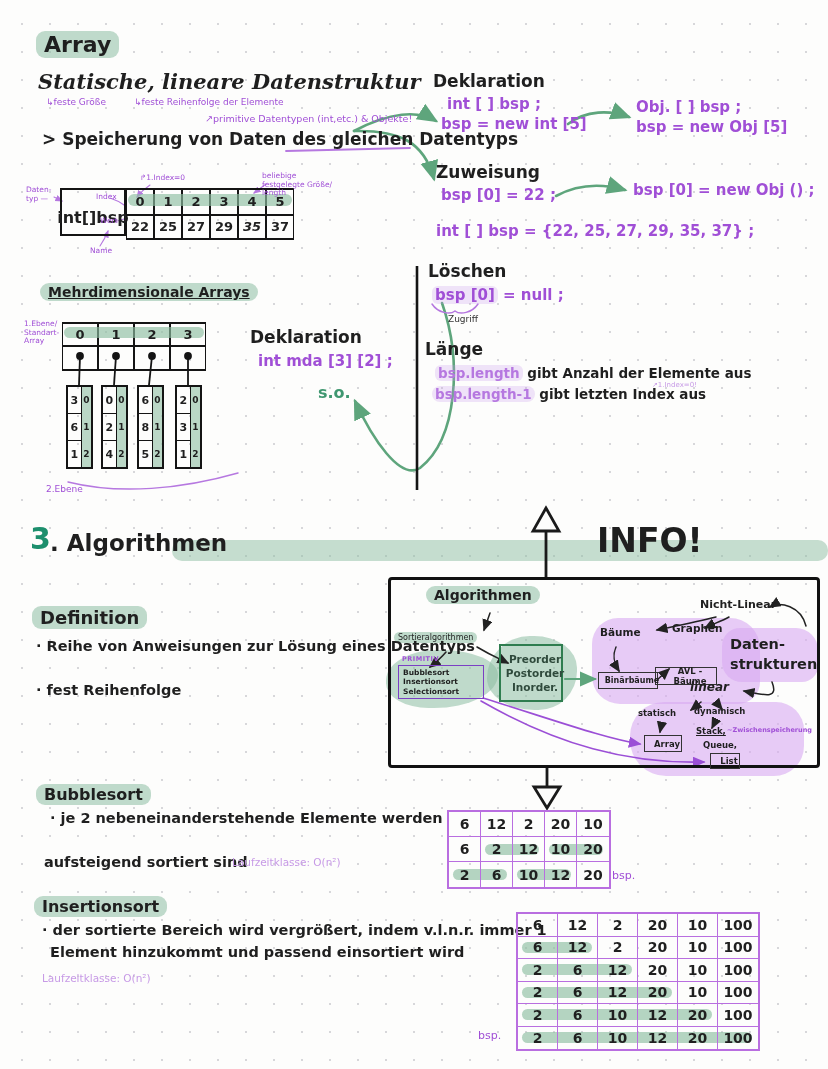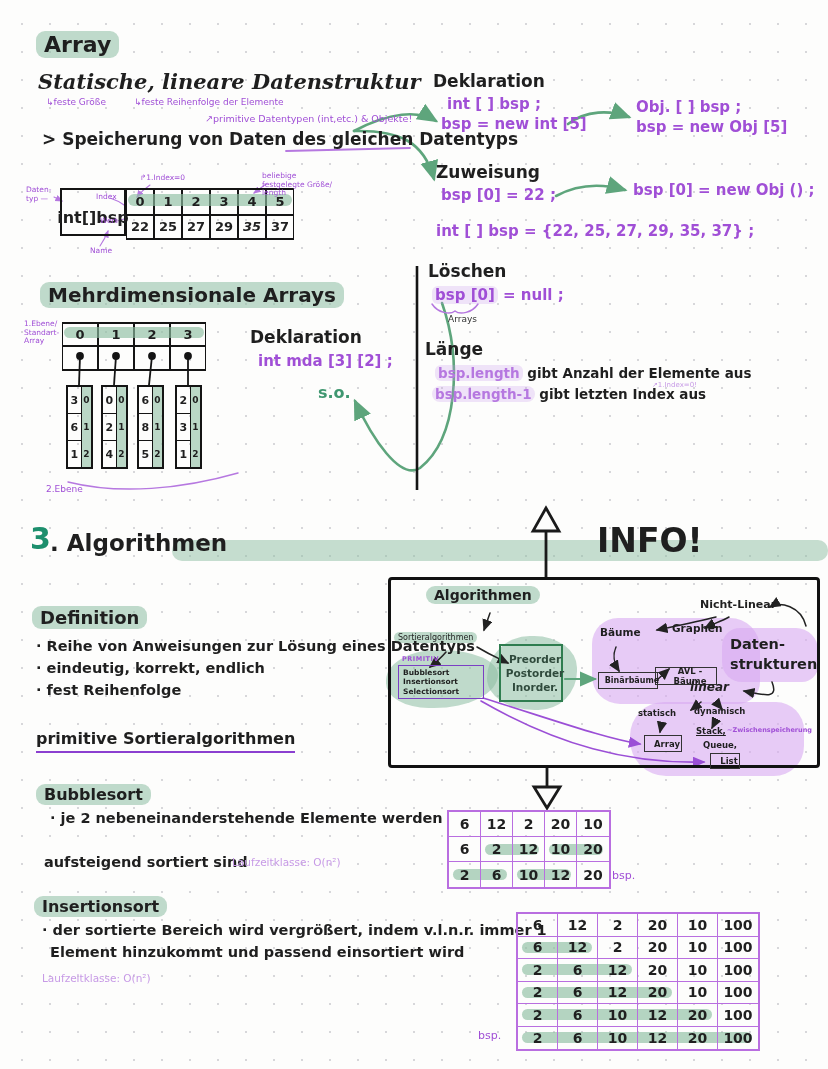--- a/index.html
+++ b/index.html
@@ -183,21 +183,21 @@
   <div class="t bold" style="left:433px;top:72px;font-size:17px;">Deklaration</div>
   <div class="t purple bold" style="left:447px;top:96px;font-size:15px;">int [ ] bsp ;</div>
   <div class="t purple bold" style="left:441px;top:116px;font-size:15px;">bsp = new int [5]</div>
   <div class="t purple bold" style="left:636px;top:99px;font-size:15px;">Obj. [ ] bsp ;</div>
   <div class="t purple bold" style="left:636px;top:119px;font-size:15px;">bsp = new Obj [5]</div>
   <div class="t bold" style="left:436px;top:163px;font-size:17px;">Zuweisung</div>
   <div class="t purple bold" style="left:441px;top:187px;font-size:15px;">bsp [0] = 22 ;</div>
   <div class="t purple bold" style="left:633px;top:182px;font-size:15px;">bsp [0] = new Obj () ;</div>
   <div class="t purple bold" style="left:436px;top:223px;font-size:15px;">int [ ] bsp = {22, 25, 27, 29, 35, 37} ;</div>
 
-  <div class="t bold" style="left:40px;top:284px;font-size:20px;"><span class="pill">Mehrdimensionale Arrays</span></div>
+  <div class="t bold" style="left:40px;top:284px;font-size:14px;text-decoration:underline;"><span class="pill">Mehrdimensionale Arrays</span></div>
   <div class="t purple pre" style="left:24px;top:320px;font-size:7.5px;">1.Ebene/
 Standart-
 Array</div>
 
   <div class="grid" style="left:62px;top:322px;">
     <div style="position:absolute;left:2px;top:5px;width:140px;height:11px;background:rgba(141,190,162,.65);border-radius:6px;z-index:1;"></div>
     <div class="gcol" style="width:36px;">
         <div class="bold" style="font-size:13px;height:21px;line-height:21px;z-index:2;">0</div>
         <div style="height:22px;border-top:2px solid #141414;width:100%;"></div>
       </div>
@@ -271,21 +271,21 @@
       </div>
     </div>
   </div>
   <div class="t purple" style="left:46px;top:484px;font-size:9px;">2.Ebene</div>
   <div class="t bold" style="left:250px;top:328px;font-size:17px;">Deklaration</div>
   <div class="t purple bold" style="left:258px;top:353px;font-size:15px;">int mda [3] [2] ;</div>
   <div class="t green bold" style="left:318px;top:384px;font-size:16px;">s.o.</div>
 
   <div class="t bold" style="left:428px;top:262px;font-size:17px;">Löschen</div>
   <div class="t purple bold" style="left:432px;top:287px;font-size:15px;"><span class="lavbg">bsp [0]</span> <span>=  null ;</span></div>
-  <div class="t" style="left:448px;top:314px;font-size:9px;color:#333;">Arrays</div>
+  <div class="t" style="left:448px;top:314px;font-size:9px;color:#333;">Zugriff</div>
   <div class="t bold" style="left:425px;top:340px;font-size:17px;">Länge</div>
   <div class="t bold" style="left:435px;top:366px;font-size:13.5px;"><span class="lavbg" style="color:#b678e0;">bsp.length</span> <span class="ink">gibt  Anzahl der Elemente aus</span></div>
   <div class="t bold" style="left:432px;top:387px;font-size:13.5px;"><span class="lavbg" style="color:#b678e0;border-radius:8px;">bsp.length-1</span> <span class="ink">gibt  letzten  Index aus</span></div>
   <div class="t lpurple" style="left:652px;top:381px;font-size:7px;">↗1.Index=0!</div>
 
   <div class="t teal bold" style="left:30px;top:522px;font-size:30px;">3</div>
   <div class="t bold" style="left:50px;top:530px;font-size:23px;">. Algorithmen</div>
   <div class="t bold" style="left:597px;top:522px;font-size:33px;">INFO!</div>
 
   <div class="infobox" style="left:388px;top:577px;width:432px;height:191px;"></div>
@@ -309,23 +309,21 @@
   <div class="t bold" style="left:638px;top:709px;font-size:8.5px;">statisch</div>
   <div class="t bold" style="left:694px;top:707px;font-size:8.5px;">dynamisch</div>
   <div class="ibox" style="left:644px;top:735px;width:38px;height:17px;font-size:8.5px;font-weight:bold;border-width:1.2px;">Array</div>
   <div class="t bold" style="left:696px;top:727px;font-size:8.5px;text-decoration:underline;">Stack,</div>
   <div class="t purple bold" style="left:727px;top:727px;font-size:6.5px;">~Zwischenspeicherung</div>
   <div class="t bold" style="left:703px;top:741px;font-size:8.5px;">Queue,</div>
   <div class="ibox" style="left:710px;top:753px;width:30px;height:16px;font-size:8.5px;font-weight:bold;border-width:1.2px;">List</div>
 
   <div class="t bold" style="left:32px;top:608px;font-size:18px;"><span class="pill">Definition</span></div>
   <div class="t bold" style="left:36px;top:638px;font-size:14.5px;">· Reihe von Anweisungen zur Lösung  eines Datentyps</div>
-  <div class="t bold" style="left:36px;top:660px;font-size:14.5px;">· eindeutig, korrekt, endlich</div>
   <div class="t bold" style="left:36px;top:682px;font-size:14.5px;">· fest  Reihenfolge</div>
-  <div class="t bold" style="left:36px;top:730px;font-size:16px;border-bottom:2.2px solid #8b3fd0;padding-bottom:3px;">primitive Sortieralgorithmen</div>
 
   <div class="t bold" style="left:36px;top:786px;font-size:16px;"><span class="pill">Bubblesort</span></div>
   <div class="t bold" style="left:50px;top:810px;font-size:14.5px;">· je 2 nebeneinanderstehende  Elemente  werden</div>
   <div class="t bold" style="left:44px;top:854px;font-size:14.5px;">aufsteigend  sortiert  sind</div>
   <div class="t lpurple" style="left:232px;top:856px;font-size:10.5px;">Laufzeitklasse: O(n²)</div>
   <div class="ptable" style="left:447px;top:810px;">
       <div class="trow" style="height: 25px;">
         <div class="tcell" style="width: 32px;">6</div>
         <div class="tcell" style="width: 32px;">12</div>
         <div class="tcell" style="width: 32px;">2</div>

